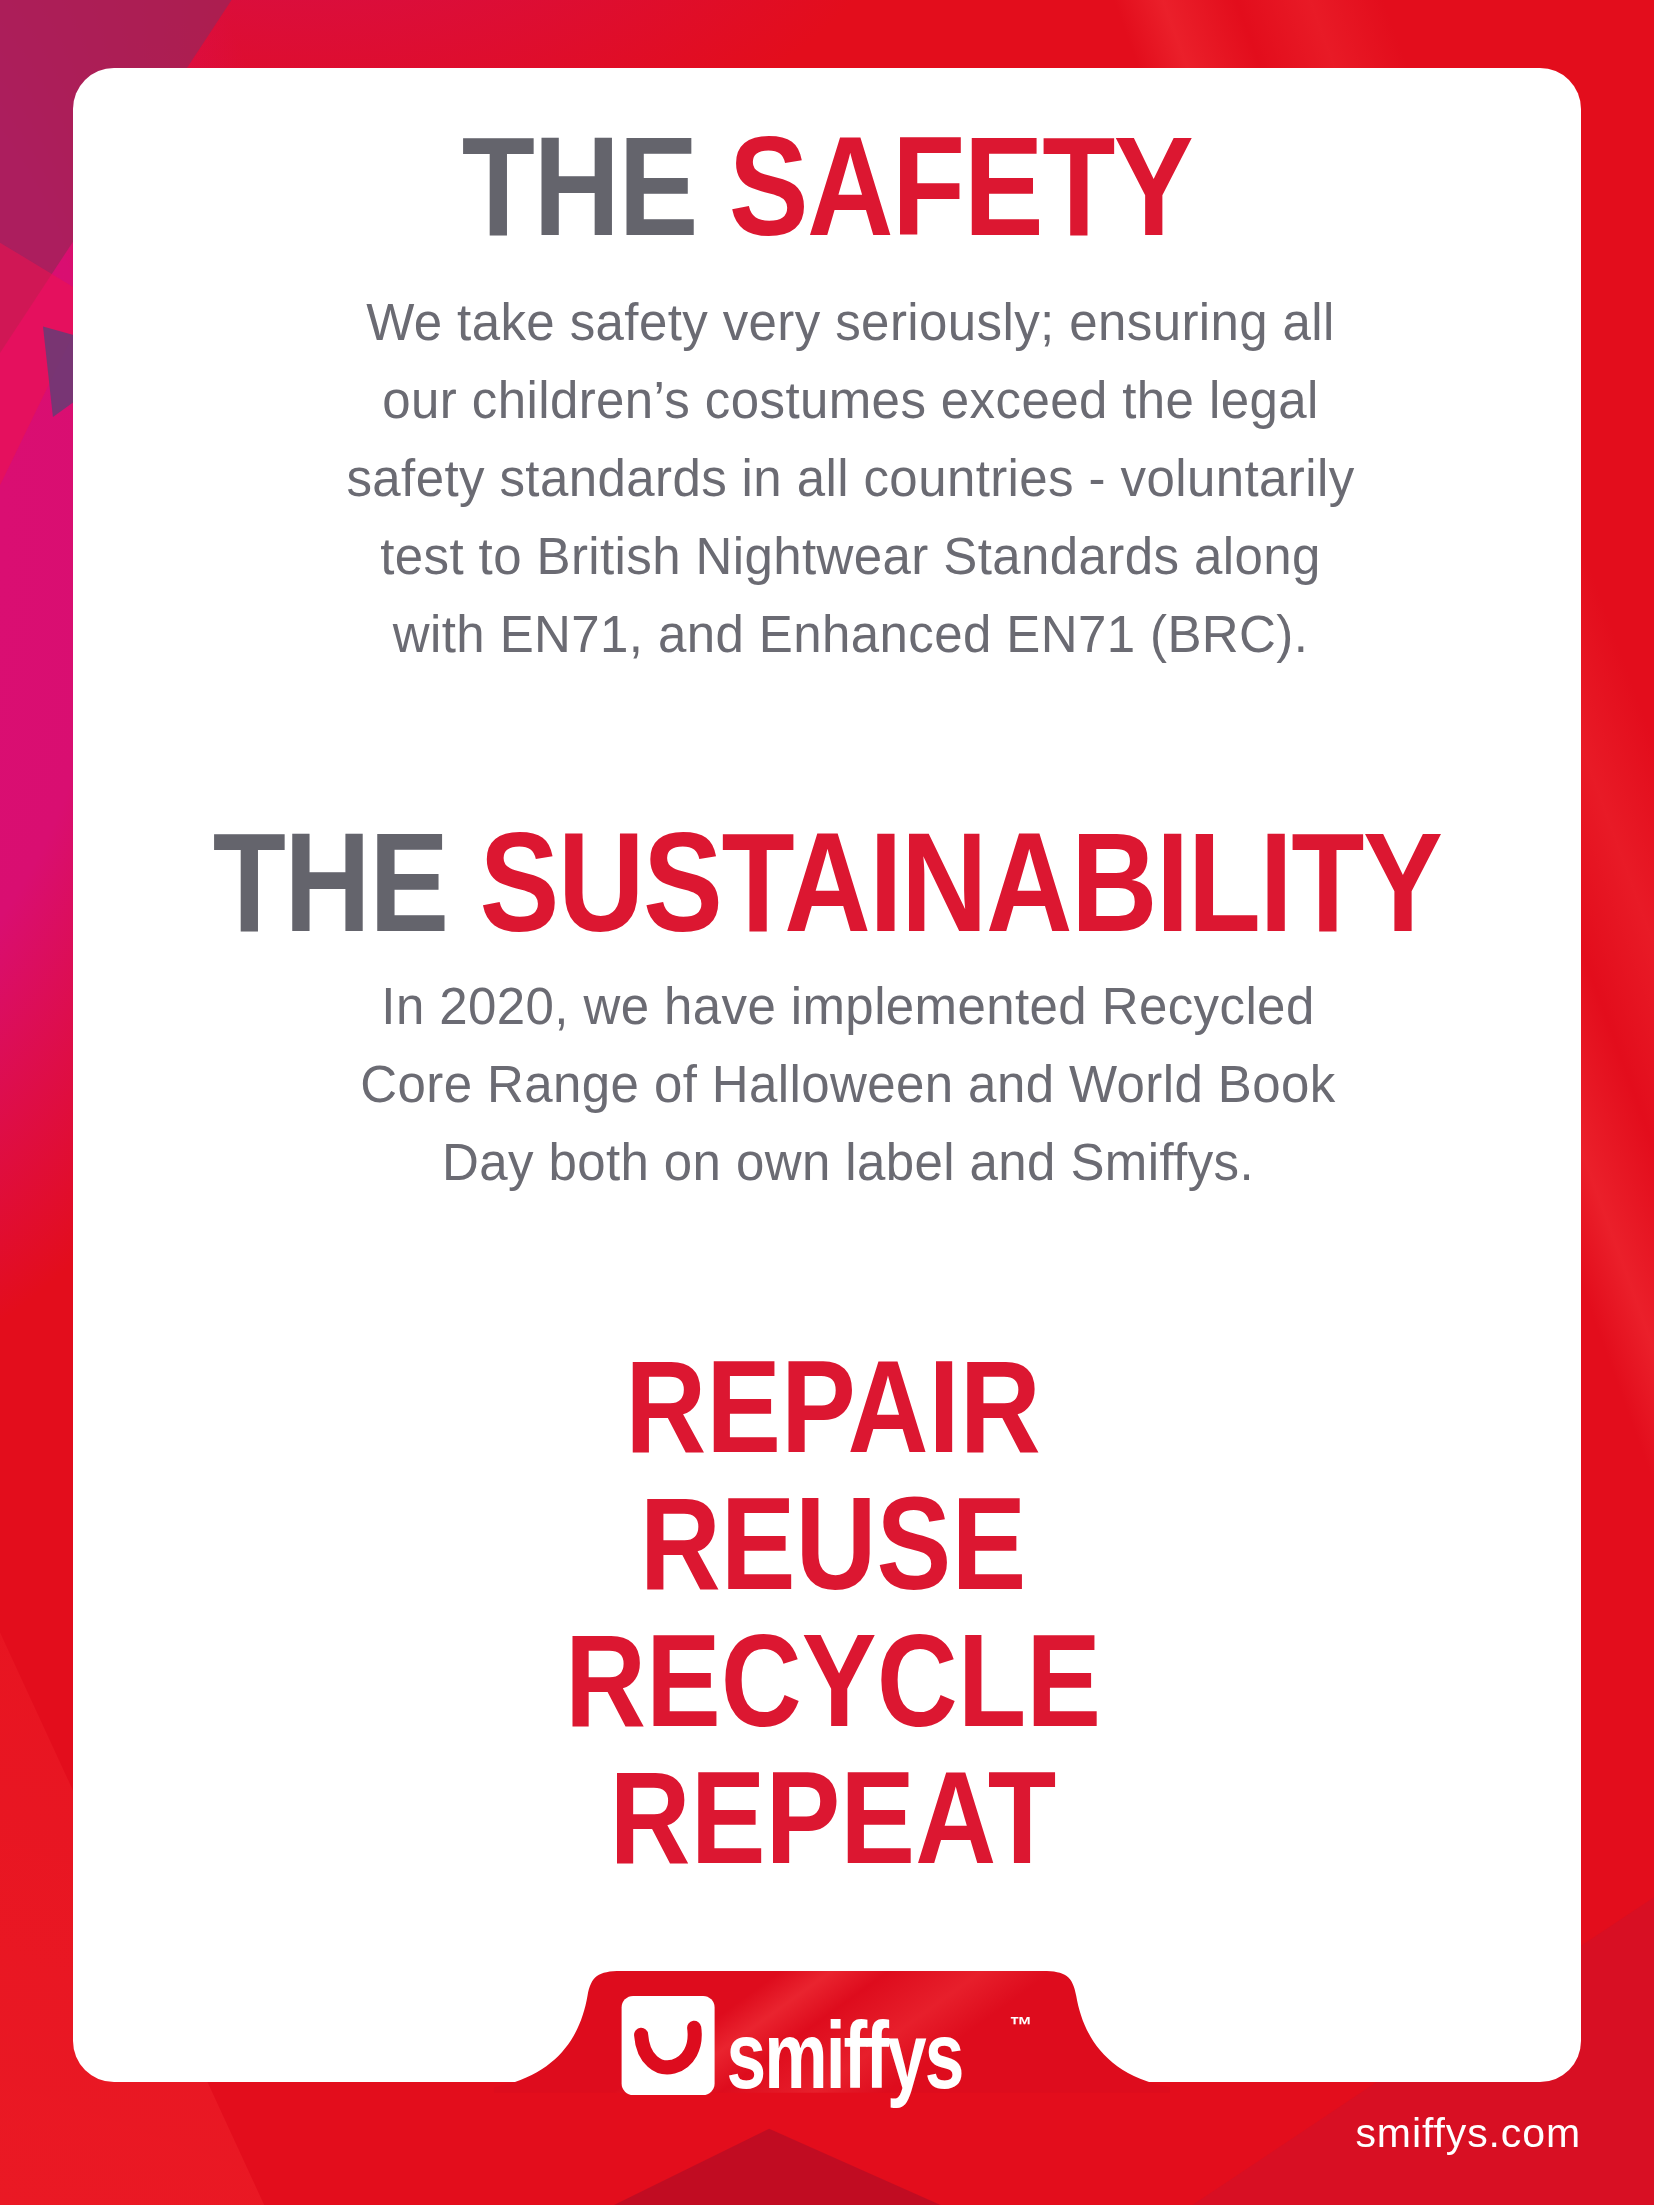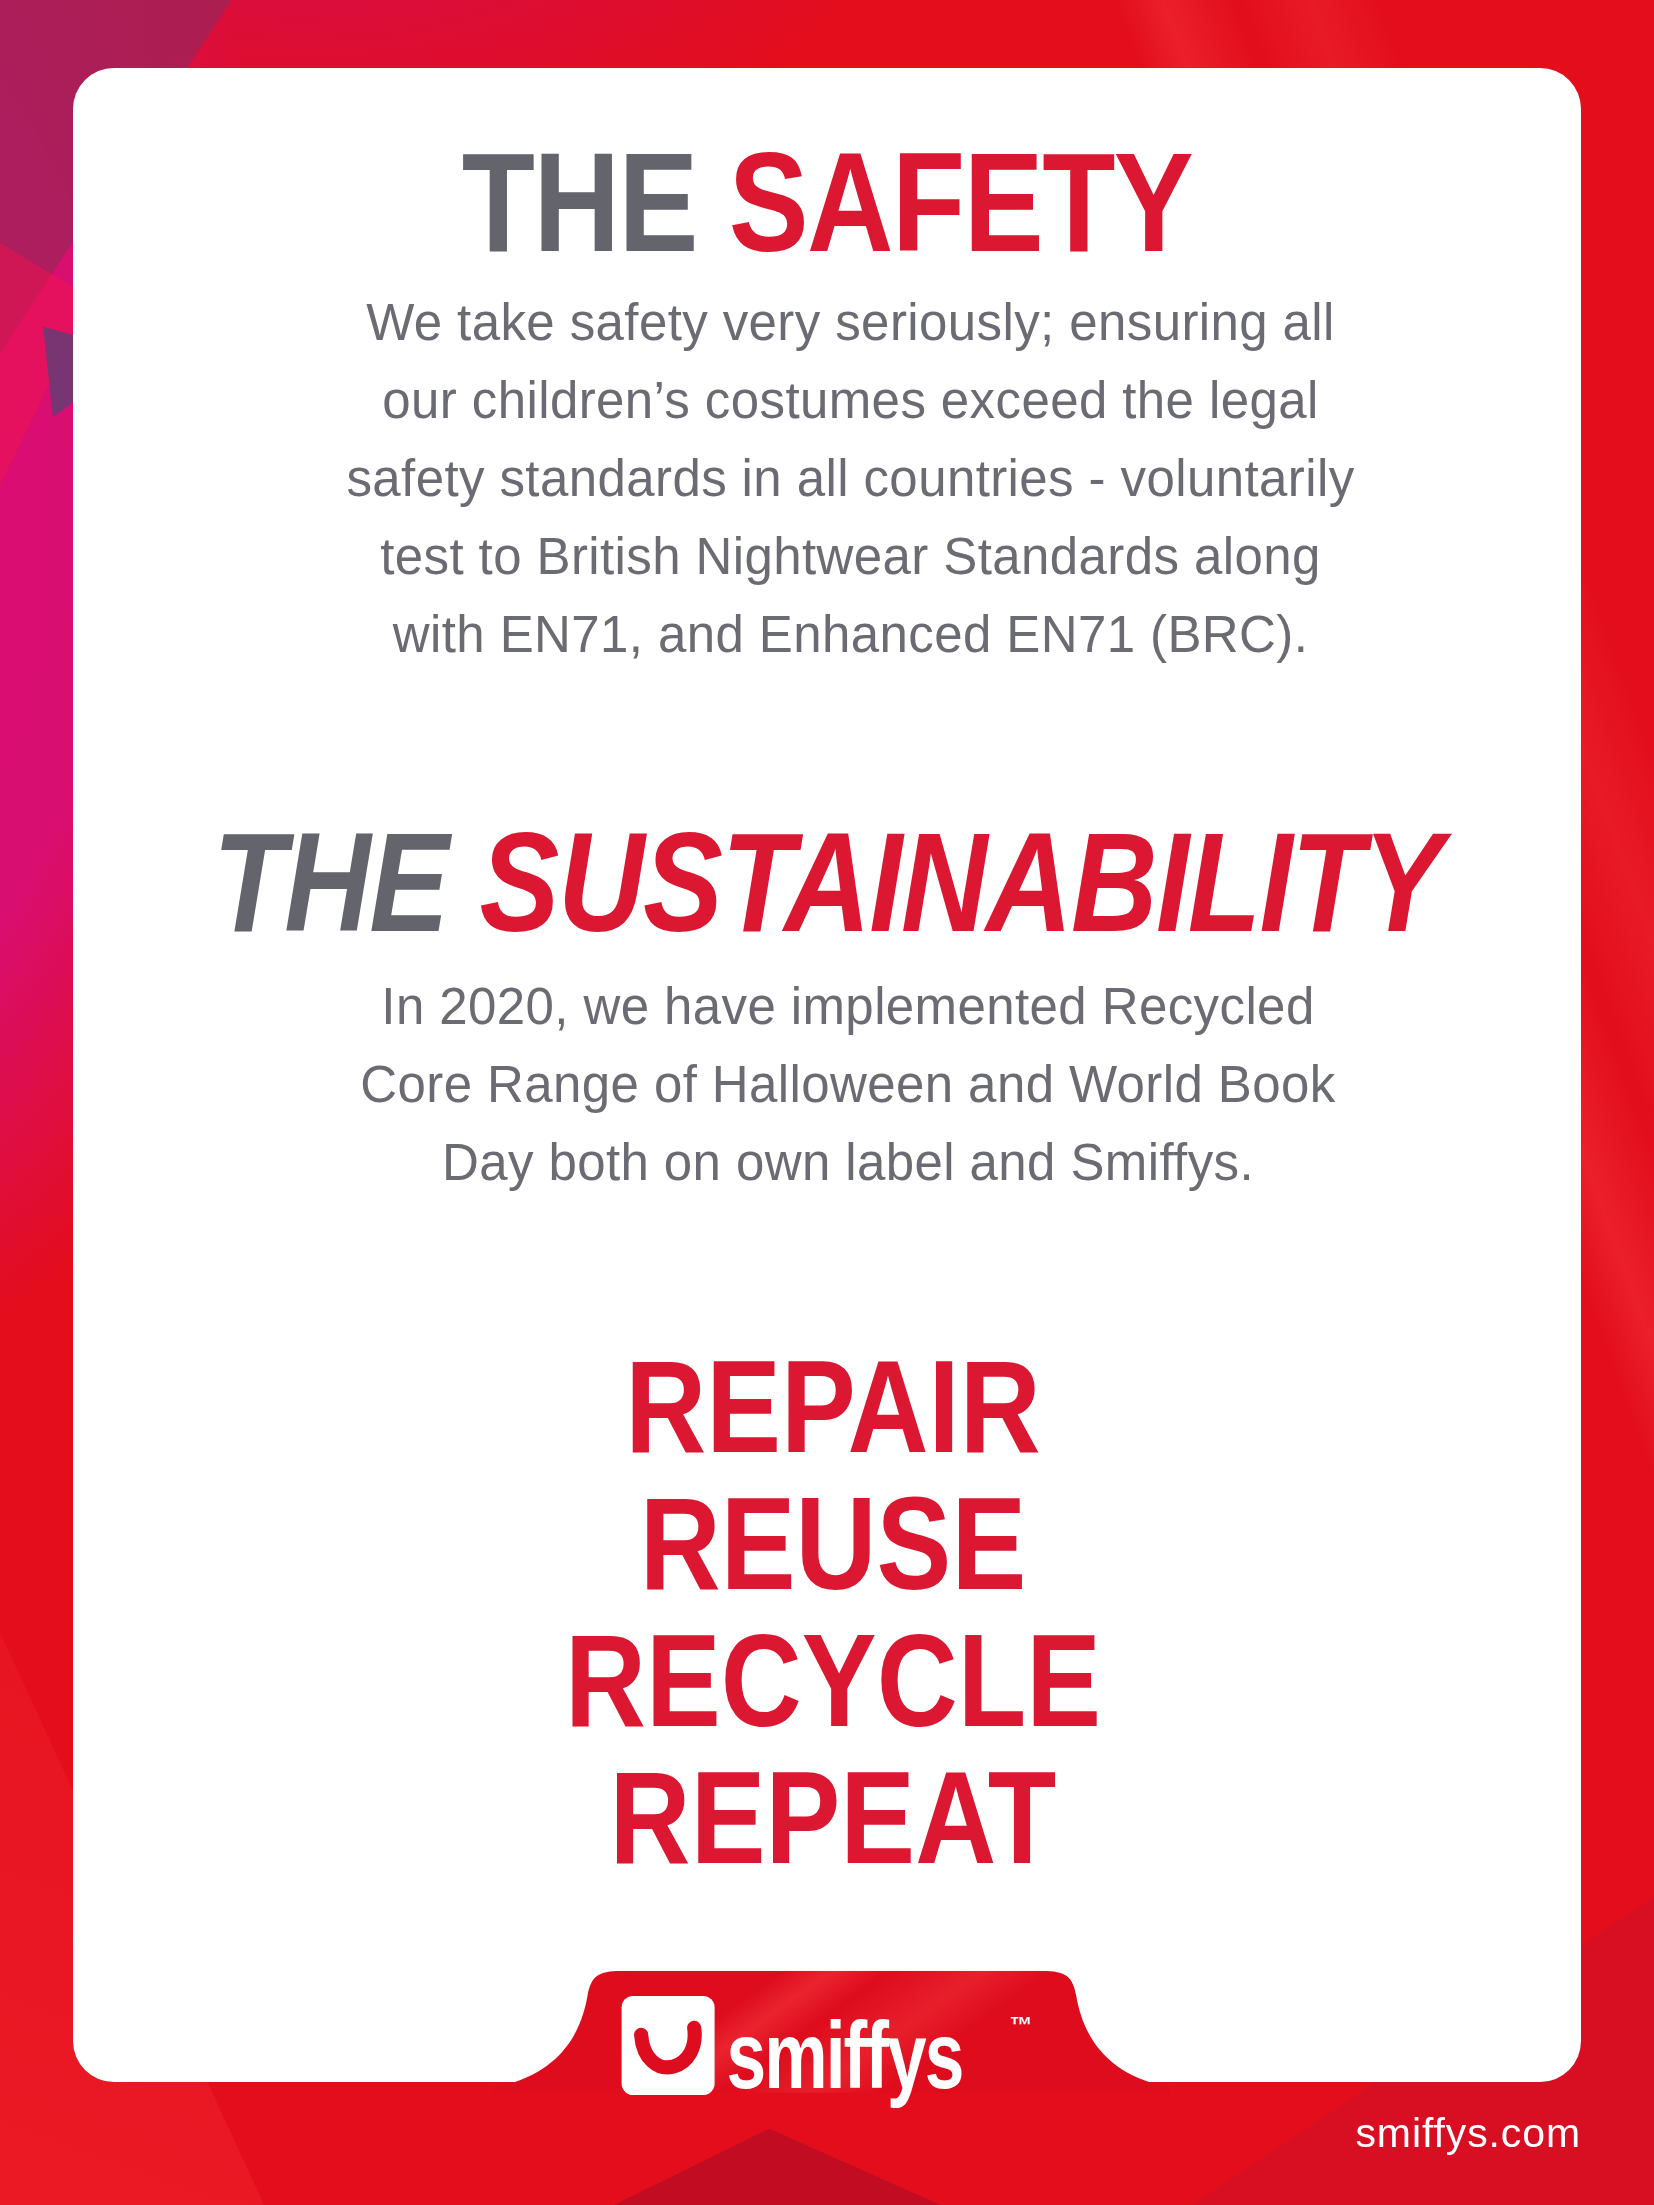--- a/index.html
+++ b/index.html
@@ -80,34 +80,34 @@
     <div class="facet f-pinkred"></div>
     <div class="facet f-purple"></div>
     <div class="facet f-right1"></div>
     <div class="facet f-bot-dark"></div>
     <div class="facet f-bot-left"></div>
     <div class="facet f-bot-right"></div>
   </div>
 
   <div class="card"></div>
 
-  <div class="tblock" style="top:132px;">
+  <div class="tblock" style="top:116px;">
     <div class="h-line">
       <span class="h-prefix">THE </span><span class="h-red">SAFETY</span>
     </div>
   </div>
   <div class="tblock" style="top:284px;padding-left:47px;">
     <div class="body-line">We take safety very seriously; ensuring all</div>
     <div class="body-line">our children’s costumes exceed the legal</div>
     <div class="body-line">safety standards in all countries - voluntarily</div>
     <div class="body-line">test to British Nightwear Standards along</div>
     <div class="body-line">with EN71, and Enhanced EN71 (BRC).</div>
   </div>
 
-  <div class="tblock" style="top:812px;font-style:italic;">
+  <div class="tblock" style="top:812px;">
     <div class="h-line">
       <span class="h-prefix">THE </span><span class="h-red">SUSTAINABILITY</span>
     </div>
   </div>
   <div class="tblock" style="top:968px;padding-left:42px;">
     <div class="body-line">In 2020, we have implemented Recycled</div>
     <div class="body-line">Core Range of Halloween and World Book</div>
     <div class="body-line">Day both on own label and Smiffys.</div>
   </div>
 

